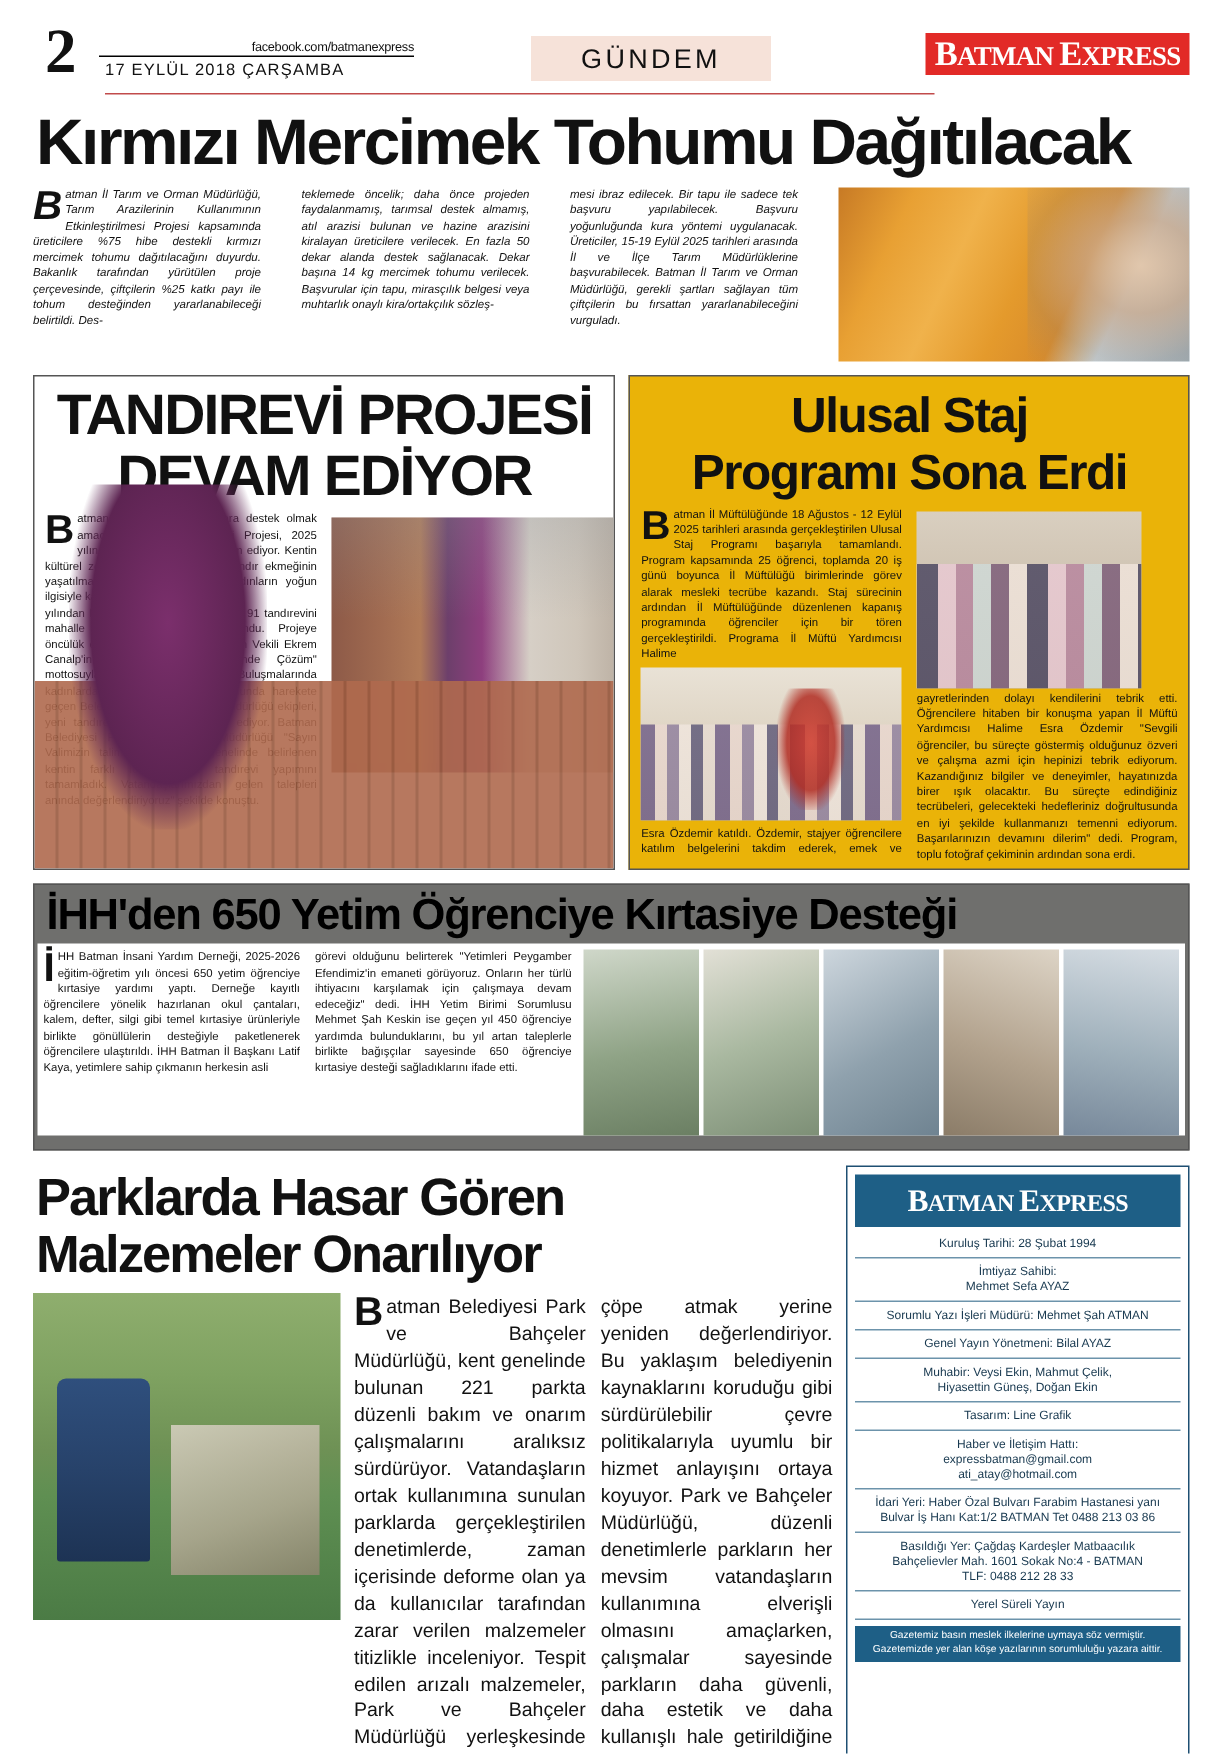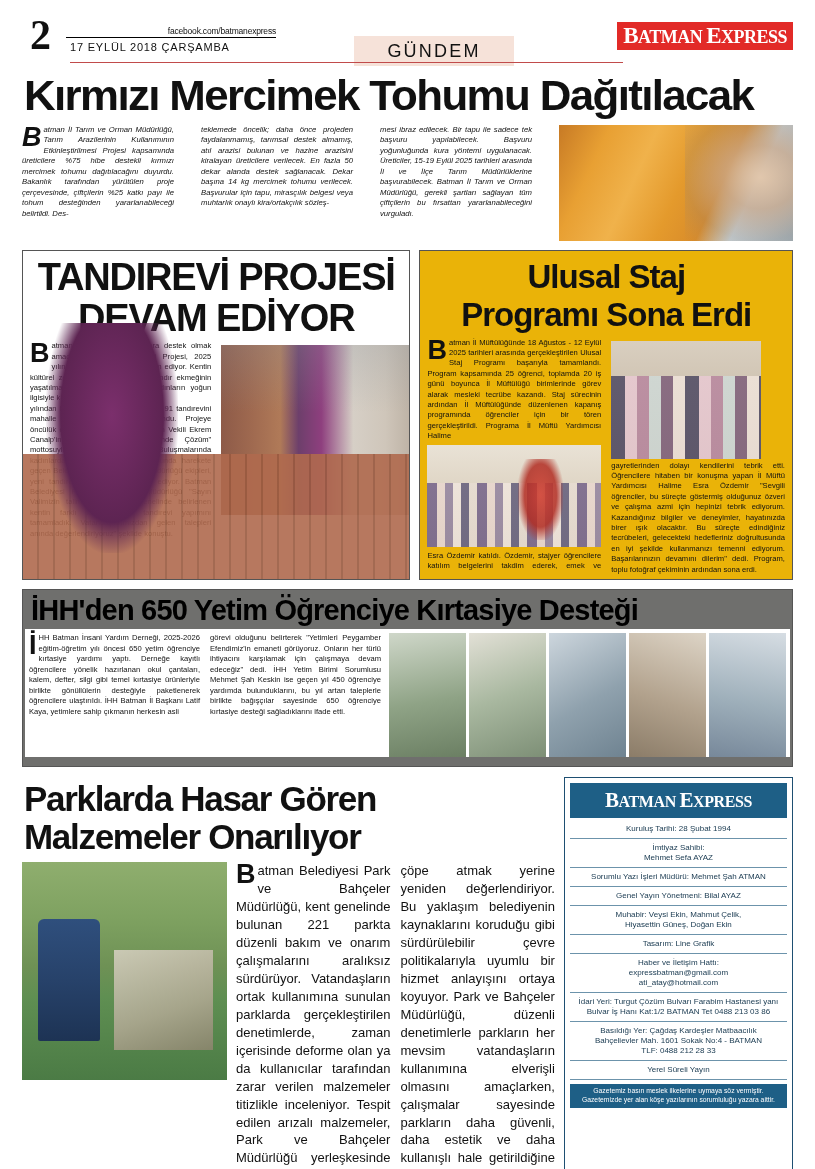--- a/index.html
+++ b/index.html
@@ -56,21 +56,21 @@
     position: absolute;
     left: 48px;
     top: 23px;
     font-size: 11px;
     letter-spacing: 0.8px;
     font-family: "Liberation Sans", sans-serif;
   }
   .header-section {
     position: absolute;
     left: 332px;
-    top: 18px;
+    top: 6px;
     width: 160px;
     height: 30px;
     background: #f6e2d9;
     text-align: center;
     font-size: 18px;
     letter-spacing: 2.2px;
     line-height: 30px;
     font-family: "Liberation Sans", sans-serif;
   }
   .header-rule {
@@ -452,21 +452,21 @@
 
       <div class="imp-row"><b>Genel Yayın Yönetmeni:</b><span> Bilal AYAZ</span></div>
 
       <div class="imp-row"><b>Muhabir:</b><span> Veysi Ekin, Mahmut Çelik,</span><br><span>Hiyasettin Güneş, Doğan Ekin</span></div>
 
       <div class="imp-row"><b>Tasarım:</b><span> Line Grafik</span></div>
 
 
       <div class="imp-row"><b>Haber ve İletişim Hattı:</b><br><span>expressbatman@gmail.com</span><br><span>ati_atay@hotmail.com</span></div>
 
-      <div class="imp-row"><b>İdari Yeri:</b><span> Turgut Çözüm Bulvarı Farabim Hastanesi yanı</span><br><span>Bulvar İş Hanı Kat:1/2 BATMAN Tet 0488 213 03 86</span></div>
+      <div class="imp-row"><b>İdari Yeri:</b><span> Haber Özal Bulvarı Farabim Hastanesi yanı</span><br><span>Bulvar İş Hanı Kat:1/2 BATMAN Tet 0488 213 03 86</span></div>
 
       <div class="imp-row"><b>Basıldığı Yer:</b><span> Çağdaş Kardeşler Matbaacılık</span><br><span>Bahçelievler Mah. 1601 Sokak No:4  -  BATMAN</span><br><b>TLF: 0488 212 28 33</b></div>
 
       <div class="imp-row">Yerel Süreli Yayın</div>
 
       <div class="imprint-footer">
         <div>Gazetemiz basın meslek ilkelerine uymaya söz vermiştir.</div>
         <div>Gazetemizde yer alan köşe yazılarının sorumluluğu yazara aittir.</div>
       </div>
     </div>

